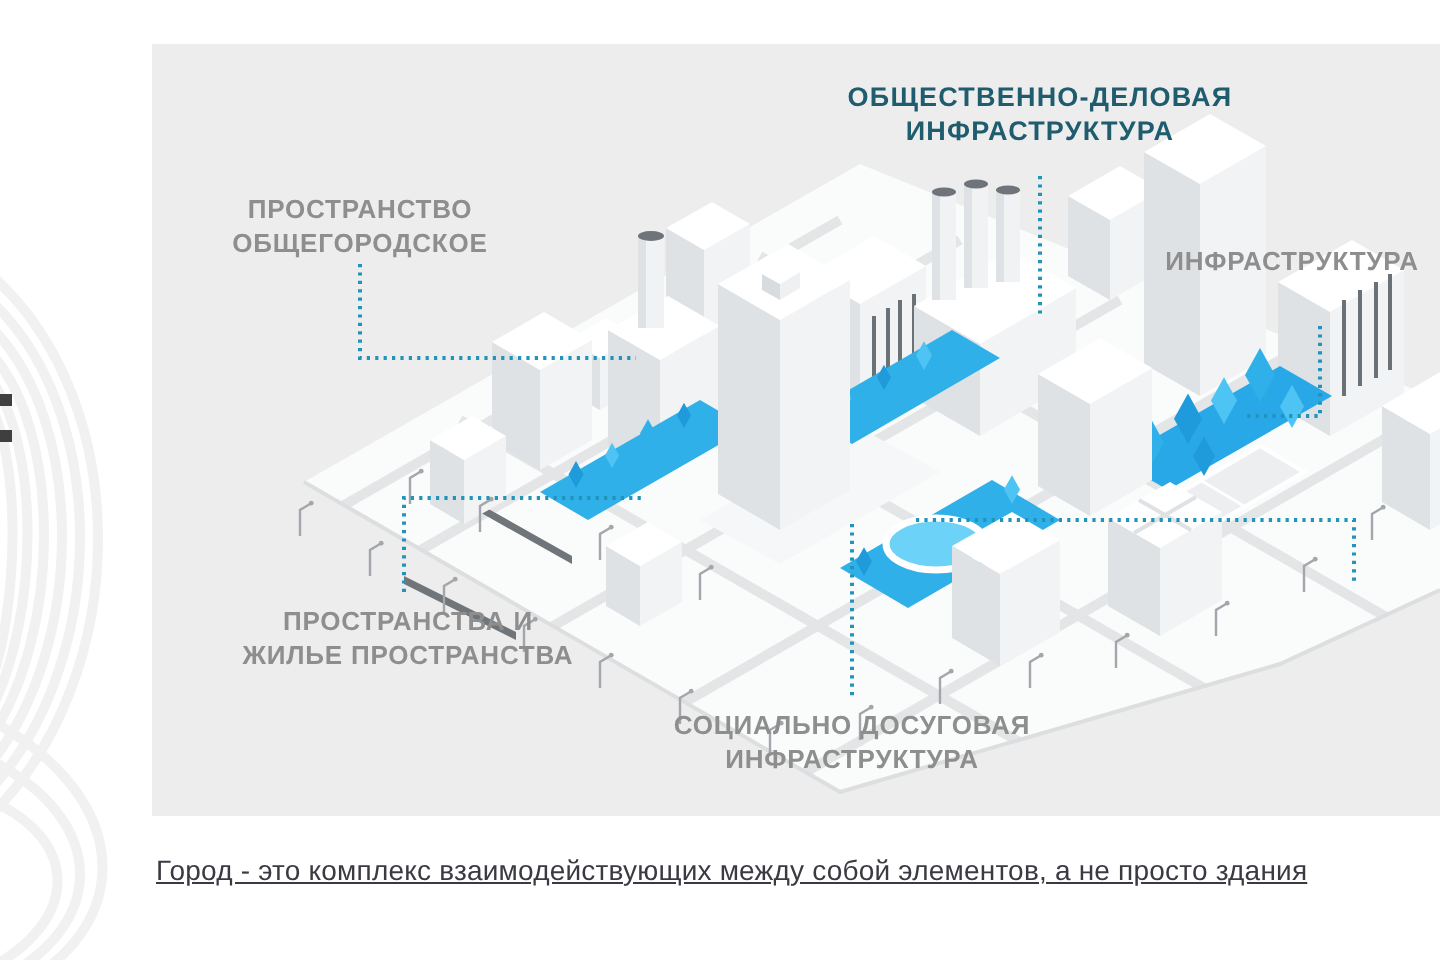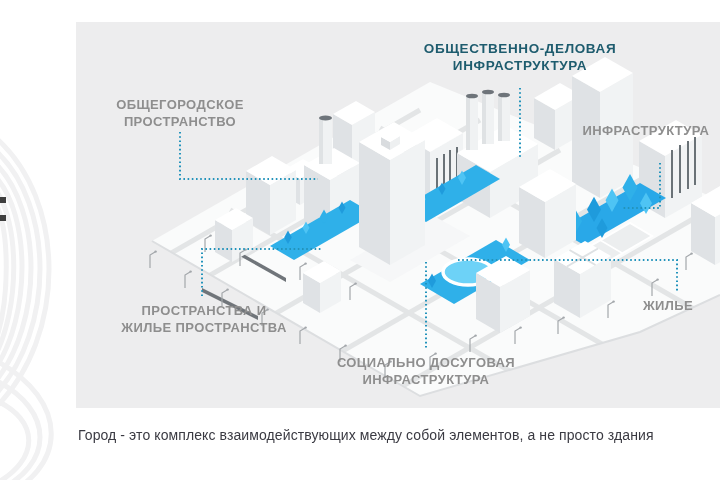--- a/index.html
+++ b/index.html
@@ -6,21 +6,21 @@
   body{width:720px;height:480px;background:#ffffff;position:relative;overflow:hidden;
        font-family:"Liberation Sans",sans-serif;}
   .stage{position:absolute;left:0;top:0;width:720px;height:480px;}
   .panel{position:absolute;left:76px;top:22px;width:644px;height:386px;background:#ededee;}
   svg.canvas{position:absolute;left:0;top:0;display:block;}
   .lbl{position:absolute;font-weight:700;font-size:13px;line-height:17px;letter-spacing:.4px;
        color:#8e8e8e;text-align:center;}
   .lbl div{white-space:nowrap;}
   .lbl.teal{color:#1e5c6e;font-size:13.5px;letter-spacing:.6px;}
   .caption{position:absolute;left:78px;top:426px;font-size:14px;line-height:18px;
-           color:#3a3a42;letter-spacing:.1px;white-space:nowrap;}
+           color:#3a3a42;letter-spacing:.1px;white-space:nowrap;text-decoration:underline;}
 </style>
 </head>
 <body>
 
 <div class="stage">
 
   <div class="panel"></div>
 
   <svg class="canvas" width="720" height="480" viewBox="0 0 720 480">
     <defs>
@@ -248,36 +248,33 @@
       <path d="M458,260 L677,260 L677,293"></path>
     </g>
   </svg>
 
   <div class="lbl teal" style="left:395px;top:40px;width:250px;">
     <div>ОБЩЕСТВЕННО-ДЕЛОВАЯ</div>
     <div>ИНФРАСТРУКТУРА</div>
   </div>
 
   <div class="lbl" style="left:80px;top:96px;width:200px;">
+    <div>ПРОСТРАНСТВО</div>
     <div>ОБЩЕГОРОДСКОЕ</div>
-    <div>ПРОСТРАНСТВО</div>
   </div>
 
   <div class="lbl" style="left:572px;top:122px;width:148px;">
     <div>ИНФРАСТРУКТУРА</div>
   </div>
 
   <div class="lbl" style="left:104px;top:302px;width:200px;">
     <div>ПРОСТРАНСТВА И</div>
     <div>ЖИЛЬЕ ПРОСТРАНСТВА</div>
   </div>
 
   <div class="lbl" style="left:326px;top:354px;width:200px;">
     <div>СОЦИАЛЬНО ДОСУГОВАЯ</div>
     <div>ИНФРАСТРУКТУРА</div>
   </div>
 
-  <div class="lbl" style="left:620px;top:297px;width:96px;">
-    <div>ЖИЛЬЕ</div>
-  </div>
 
   <div class="caption">Город - это комплекс взаимодействующих между собой элементов, а не просто здания</div>
 </div>
 
 </body></html>

